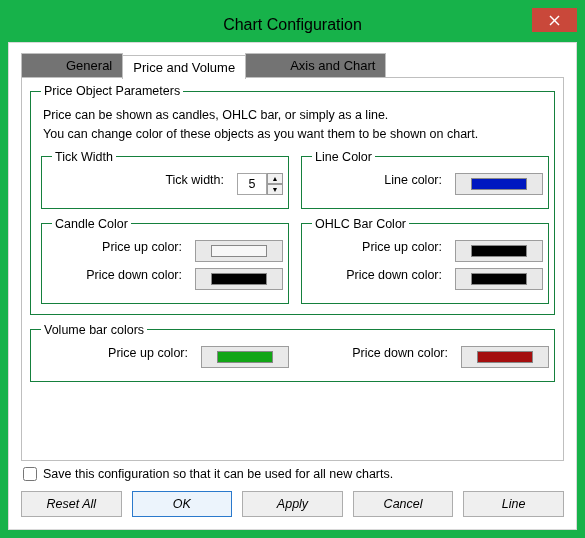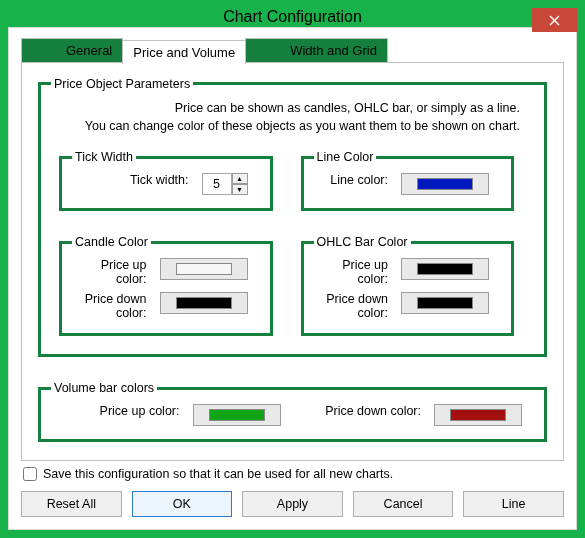--- a/index.html
+++ b/index.html
@@ -6,61 +6,61 @@
   html,body { margin:0; padding:0; }
   body { width:585px; height:538px; background:#17b24a; padding:8px; }
   .window { width:100%; height:100%; display:flex; flex-direction:column; }
   .titlebar { height:34px; background:#17b24a; display:flex; align-items:center; position:relative; }
   .titlebar-title { flex:1; text-align:center; color:#000; font-size:16px; }
   .close-btn { position:absolute; right:0; top:0; width:45px; height:24px; background:#c9483a; display:flex; align-items:center; justify-content:center; cursor:pointer; }
   .close-btn svg { display:block; }
   .content { flex:1; background:#fff; border:1px solid #d9d9d9; padding:10px 12px 12px 12px; display:flex; flex-direction:column; }
   .tabs { display:flex; position:relative; z-index:2; }
   .tab { padding:4px 10px; font-size:13px; border:1px solid #bfbfbf; background:#fff; border-bottom:none; margin-right:-1px; cursor:pointer; color:#000; }
-  .tab.inactive { background:#15803d; border-top-color:#bfbfbf;padding-left:44px; }
+  .tab.inactive { background:#737373; border-top-color:#bfbfbf;padding-left:44px; }
   .tab.active { background:#fff; position:relative; top:2px; }
   .tabpanel { border:1px solid #bfbfbf; padding:6px 8px 10px 8px; margin-top:0px; flex:1; display:flex; flex-direction:column; gap:8px; }
-  fieldset { border:3px solid #15803d; margin:8px; padding:6px 22px 10px 10px; }
+  fieldset { border:1px solid #15803d; margin:0; padding:6px 5px 10px 10px; }
   fieldset > legend { font-size:12.5px; color:#000; padding:0 3px; }
-  .desc { font-size:12.5px; color:#000; line-height:1.5; padding:2px 2px 6px 2px;text-align:right; }
+  .desc { font-size:12.5px; color:#000; line-height:1.5; padding:2px 2px 6px 2px; }
   .row2 { display:flex; gap:12px; }
   .row2 > fieldset { flex:1; }
   .param { display:flex; align-items:flex-start; gap:9px; padding:3px 0; }
   .param-label { flex:1; text-align:right; font-size:12.5px; color:#000; padding-right:4px; }
   .swatch-btn { width:88px; height:22px; border:1px solid #9d9d9d; background:#e9e9e9; display:flex; align-items:center; justify-content:center; cursor:pointer; }
   .swatch { width:56px; height:12px; border:1px solid #888; }
   .spin-wrap { display:flex; align-items:center; }
   .spin-input { width:30px; height:22px; border:1px solid #a6a6a6; font-size:12.5px; text-align:center; padding:0; }
   .spin-btns { display:flex; flex-direction:column; }
   .spin-btns button { width:16px; height:11px; border:1px solid #9a9a9a; background:#f1f1f1; font-size:7px; line-height:7px; padding:0; display:flex; align-items:center; justify-content:center; cursor:pointer; }
   .checkbox-row { display:flex; align-items:center; gap:6px; font-size:12.5px; padding:6px 2px 0 2px; }
   .checkbox-row input { width:14px; height:14px; margin:0; }
   .button-row { display:flex; gap:10px; padding-top:10px; }
-  .button-row button { flex:1; height:26px; border:1px solid #adadad; background:#efefef; font-size:12.5px; cursor:pointer; }
+  .button-row button { flex:1; height:26px; border:1px solid #adadad; background:#efefef; font-size:12.5px; cursor:pointer;font-style:italic; }
   .button-row button.default { border:1px solid #2a79cc; background:#ecf4fc; }
 </style>
 </head>
 <body>
 
 <div class="window">
   <div class="titlebar">
     <div class="titlebar-title">Chart Configuration</div>
     <div class="close-btn">
       <svg width="11" height="11" viewBox="0 0 11 11">
         <line x1="1" y1="1" x2="10" y2="10" stroke="#fff" stroke-width="1.4"></line>
         <line x1="10" y1="1" x2="1" y2="10" stroke="#fff" stroke-width="1.4"></line>
       </svg>
     </div>
   </div>
 
   <div class="content">
     <div class="tabs">
       <div class="tab inactive">General</div>
       <div class="tab active">Price and Volume</div>
-      <div class="tab inactive">Width and Grid</div>
+      <div class="tab inactive">Axis and Chart</div>
     </div>
 
     <div class="tabpanel">
 
       <fieldset>
         <legend>Price Object Parameters</legend>
         <div class="desc">
           <span>Price can be shown as candles, OHLC bar, or simply as a line.</span><br>
           <span>You can change color of these objects as you want them to be shown on chart.</span><br>
         </div>

